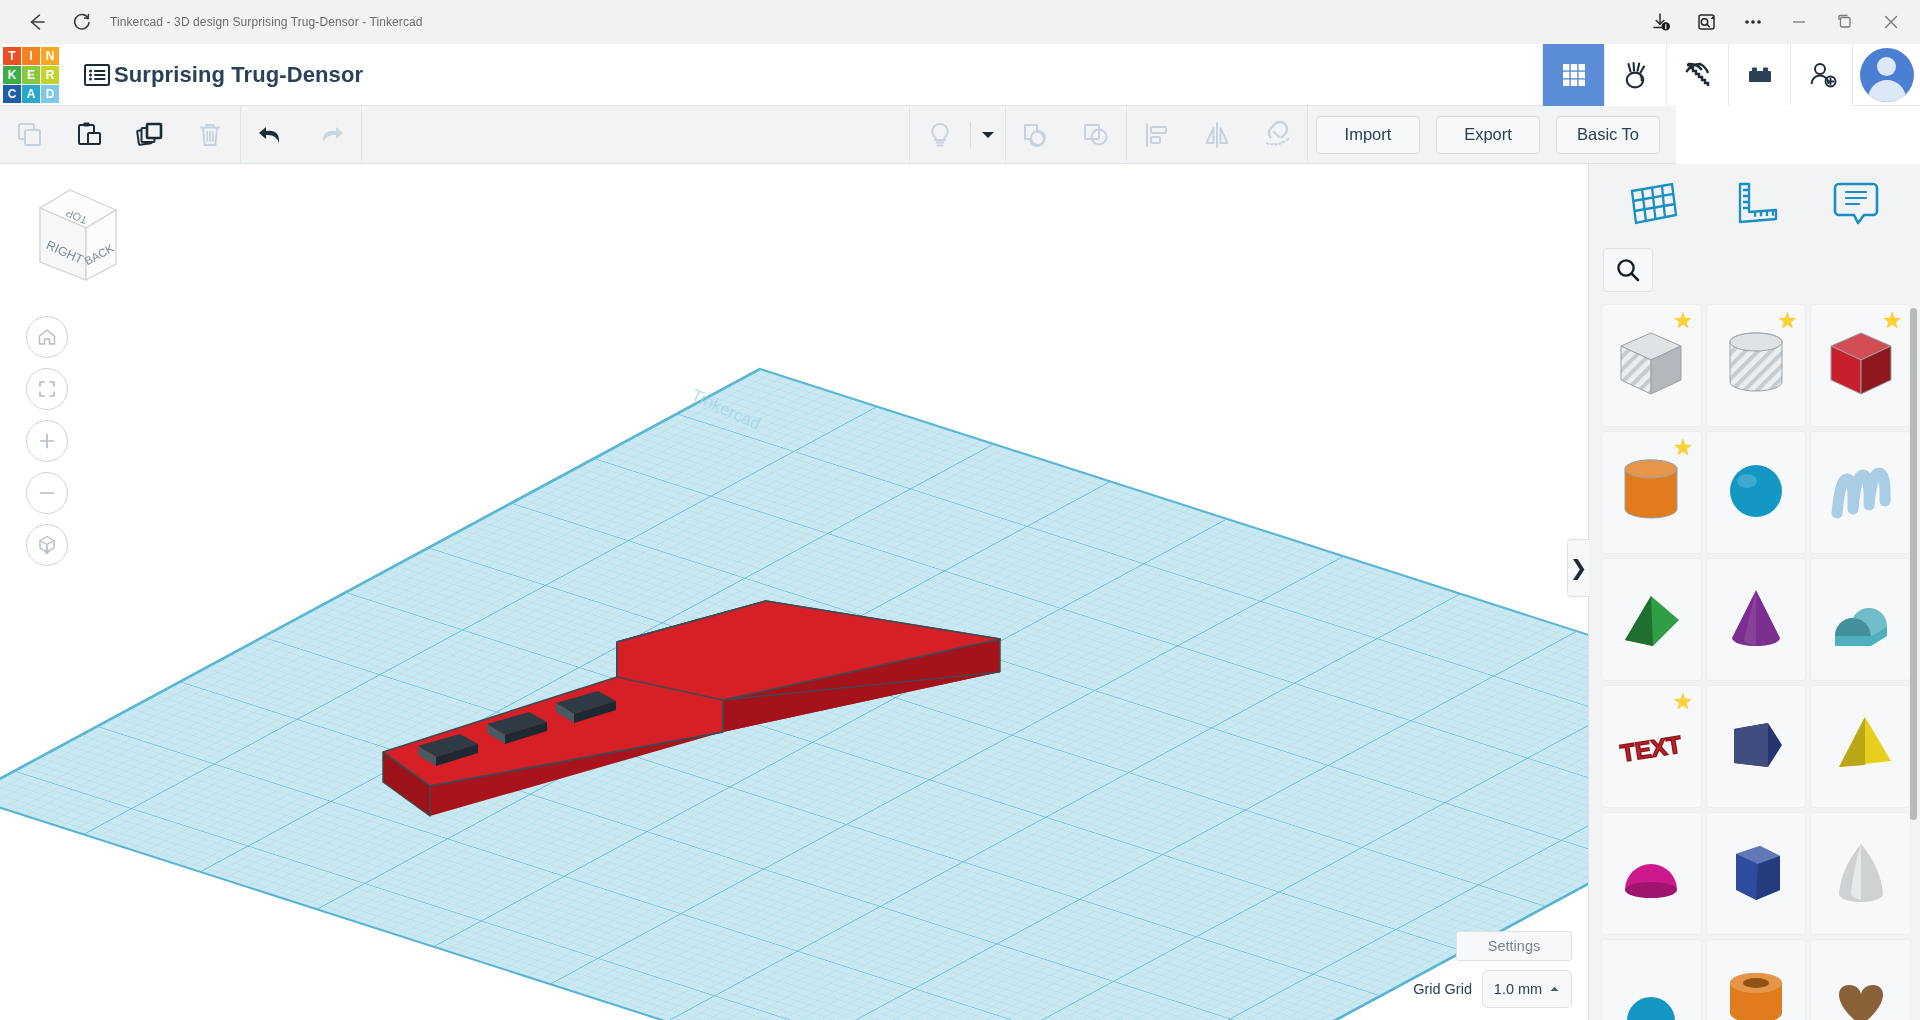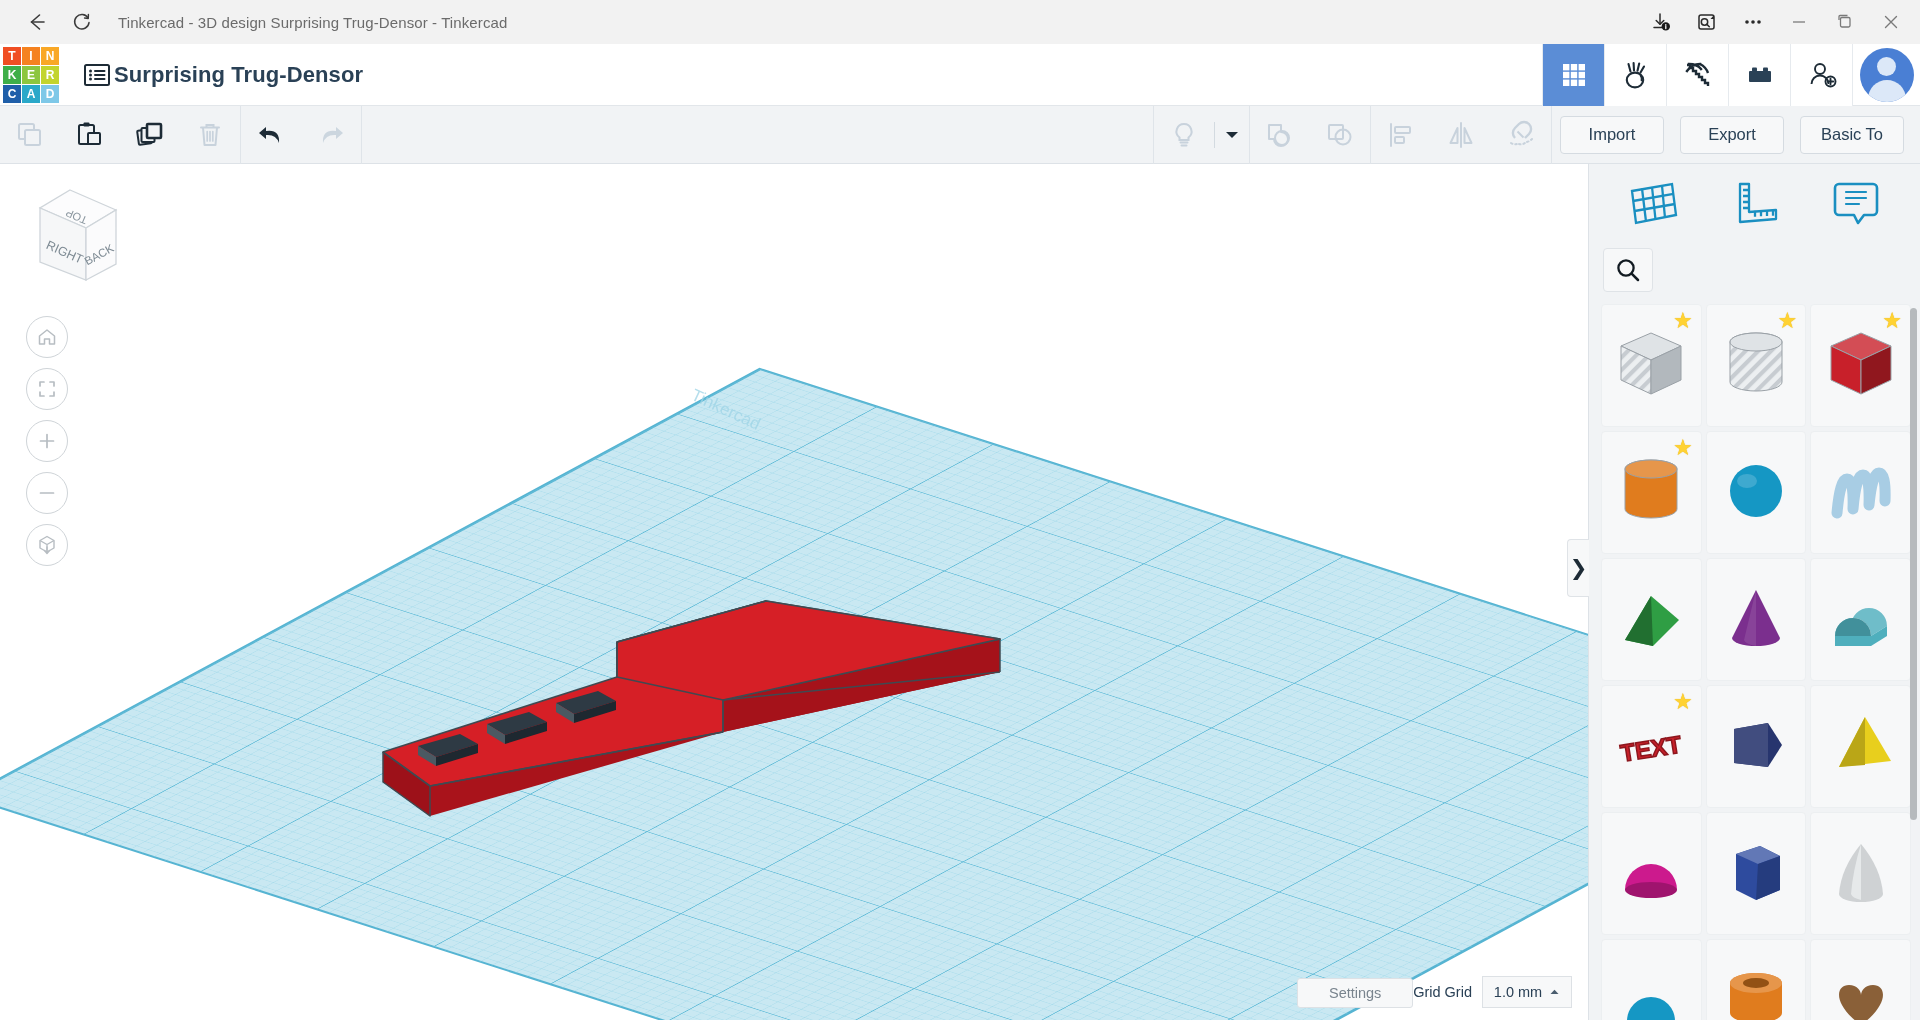--- a/index.html
+++ b/index.html
@@ -17,22 +17,22 @@
     background: #f2f2f2;
     display: flex; align-items: center;
   }
   .bb-nav { display: flex; align-items: center; gap: 6px; padding-left: 16px; }
   .bb-btn {
     width: 40px; height: 32px;
     display: flex; align-items: center; justify-content: center;
     border-radius: 4px;
   }
   .bb-title {
-    margin-left: 16px;
-    font-size: 15px;
+    margin-left: 8px;
+    font-size: 12px;
     color: #6b6b6b;
     white-space: nowrap;
     letter-spacing: 0.1px;
   }
   .bb-right {
     margin-left: auto;
     display: flex; align-items: center;
     padding-right: 6px;
   }
   .bb-ctl {
@@ -107,21 +107,21 @@
   }
   .tc-avatar::after {
     content: ""; position: absolute;
     width: 38px; height: 26px; border-radius: 19px 19px 0 0;
     background: #dce8f8; left: 8px; top: 32px;
   }
 
   
   .tc-toolbar {
     position: absolute; top: 106px; left: 0;
-    width: 1920px; height: 58px;
+    width: 1676px; height: 58px;
     background: #f1f3f5;
     border-bottom: 1px solid #dde2e7;
     display: flex; align-items: center;
   }
   .tb-group { display: flex; align-items: center; height: 58px; }
   .tb-btn {
     width: 60px; height: 58px;
     display: flex; align-items: center; justify-content: center;
   }
   .tb-sep { width: 1px; height: 58px; background: #dfe4e9; }
@@ -162,35 +162,35 @@
   .navbtn {
     width: 42px; height: 42px; border-radius: 50%;
     border: 1.4px solid #cfd4d8;
     background: transparent;
     display: flex; align-items: center; justify-content: center;
   }
 
   
   .canvas-footer {
     position: absolute; right: 16px; bottom: 12px;
-    display: flex; flex-direction: row;
-    align-items: flex-end; 
+    display: flex; flex-direction: column;
+    align-items: flex-end; gap: 9px;
   }
   .settings-btn {
     width: 116px; height: 30px;
     border: 1px solid #dde1e5; border-radius: 3px;
     background: #f7f8f9;
     color: #79848e; font-size: 14.5px;
     display: flex; align-items: center; justify-content: center;
   }
   .snaprow { display: flex; align-items: center; gap: 10px; }
   .snaplabel { font-size: 14.5px; color: #2a4156; }
   .snapsel {
-    width: 90px; height: 32px;
-    border: 1px solid #dde1e5; border-radius: 0;
+    width: 90px; height: 38px;
+    border: 1px solid #dde1e5; border-radius: 6px;
     background: #f7f8f9;
     display: flex; align-items: center; justify-content: center;
     gap: 7px;
     font-size: 14.5px; color: #2a4156;
   }
 
   
   .rpanel {
     position: absolute; top: 164px; right: 0;
     width: 332px; height: 856px;

